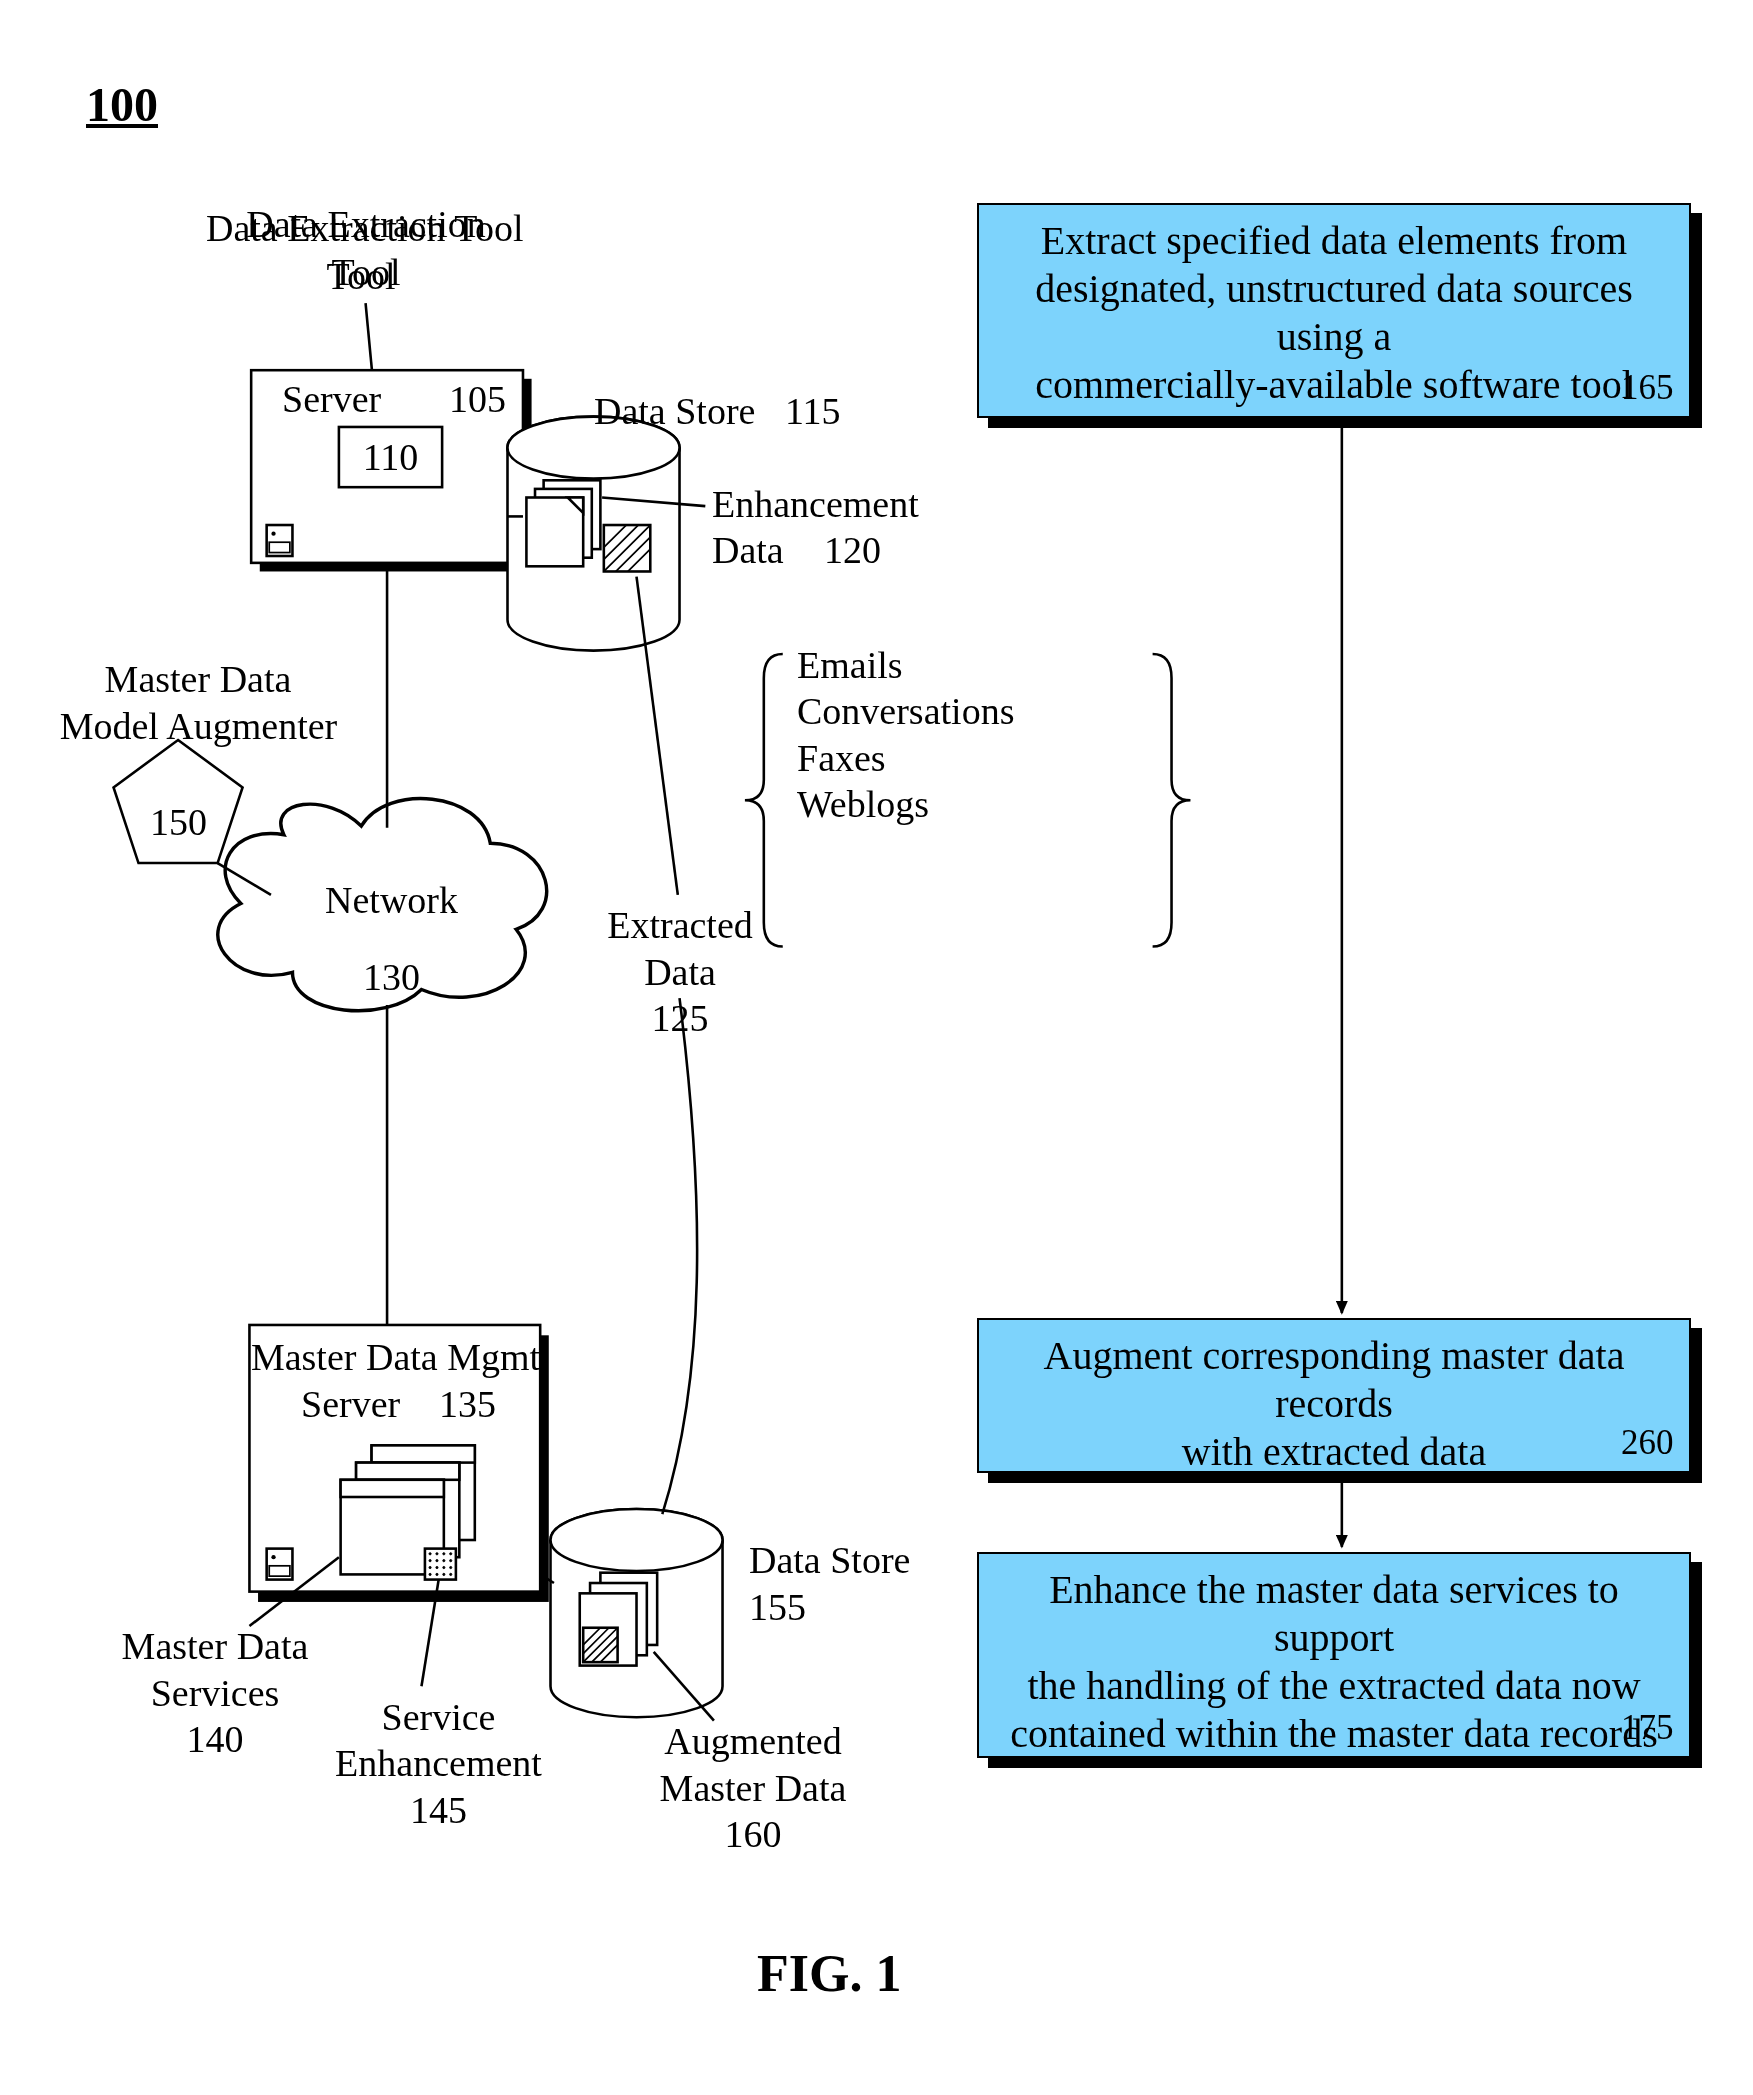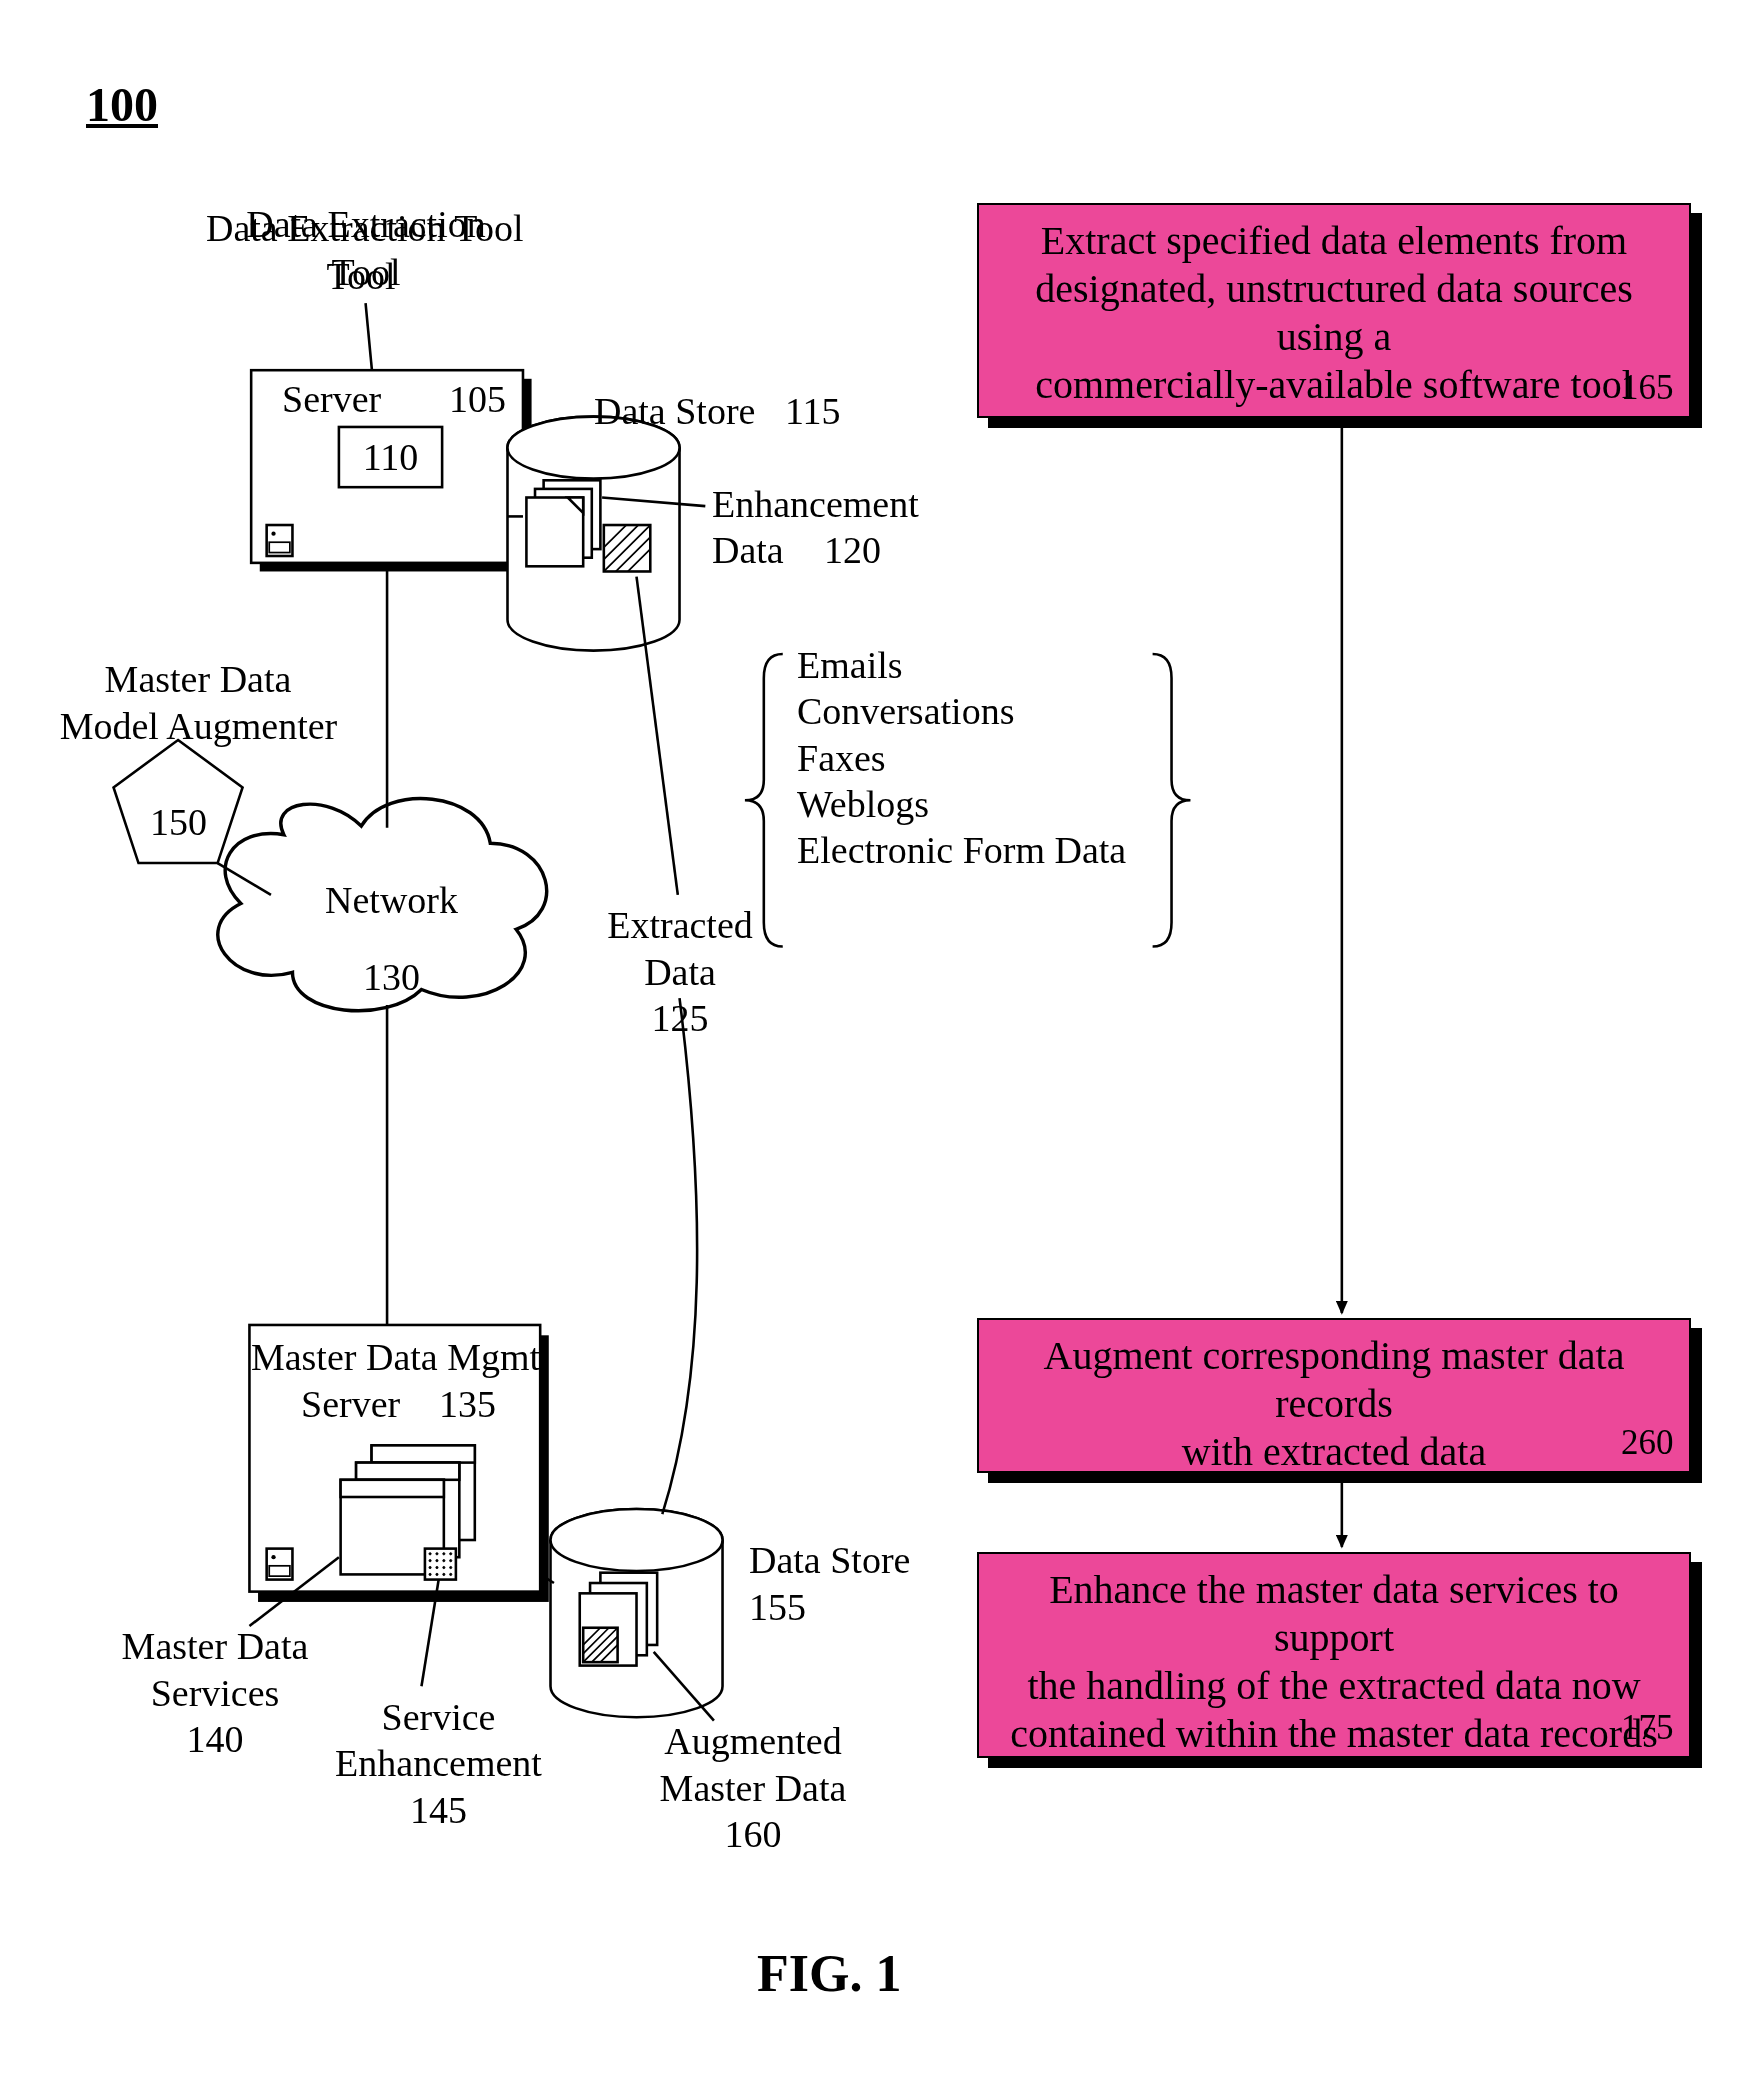--- a/index.html
+++ b/index.html
@@ -16,21 +16,21 @@
   .lbl { font-size: 38px; white-space: nowrap; }
   .lbl-c { text-align: center; }
   .fig-num { font-weight: bold; text-decoration: underline; font-size: 48px; }
   .fig-cap { font-weight: bold; font-size: 52px; }
 
   
   .flow-shadow {
     background: #000000;
   }
   .flow-box {
-    background: #ec4899;
+    background: #7dd3fc;
     border: 2.6px solid #000000;
     box-sizing: border-box;
     padding: 12px 19px 12px 19px;
     font-size: 40px;
     line-height: 1.2;
     text-align: center;
   }
   .flow-num {
     position: absolute;
     right: 15.5px;
@@ -233,21 +233,20 @@
 
 <div class="abs lbl lbl-c" style="left:637px; top:1719px; width:232px;">Augmented</div>
 <div class="abs lbl lbl-c" style="left:637px; top:1766px; width:232px;">Master Data</div>
 <div class="abs lbl lbl-c" style="left:637px; top:1812px; width:232px;">160</div>
 
 <div class="abs" style="left:797px; top:642px;">
   <div class="list-item">Emails</div>
   <div class="list-item">Conversations</div>
   <div class="list-item">Faxes</div>
   <div class="list-item">Weblogs</div>
-  <div class="list-item">Electronic Form Data</div>
 </div>
 
 <div class="abs flow-shadow" style="left:988px; top:213px; width:714px; height:215px;"></div>
 <div class="abs flow-box" style="left:977px; top:203px; width:714px; height:215px;">
   <div>Extract specified data elements from</div>
   <div>designated, unstructured data sources using a</div>
   <div>commercially-available software tool</div>
   <div class="flow-num">165</div>
 </div>
 

